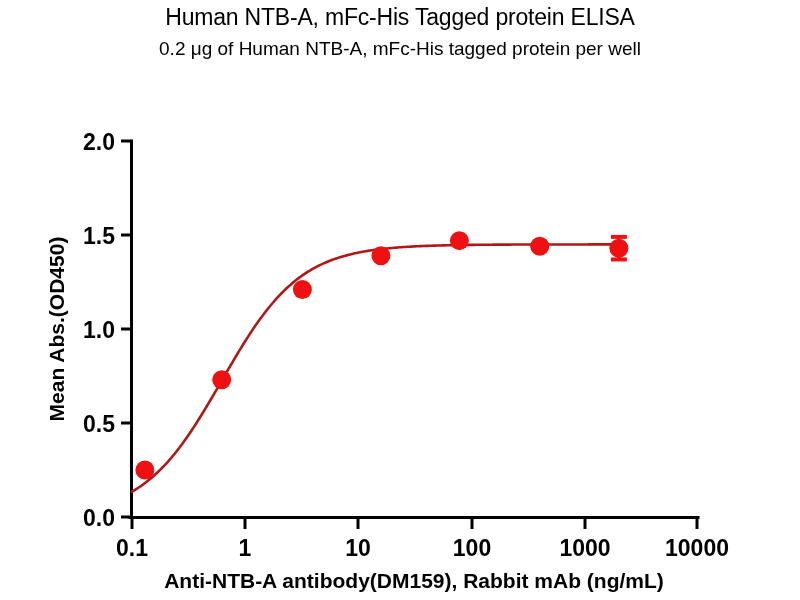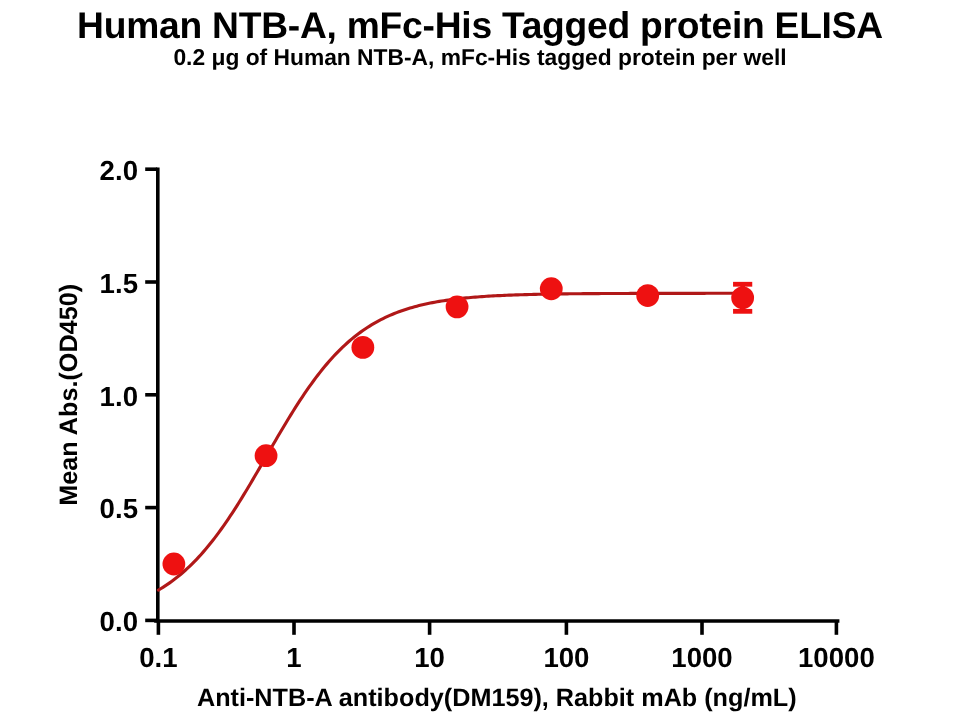--- a/index.html
+++ b/index.html
@@ -14,33 +14,33 @@
     background: #ffffff;
     font-family: "Liberation Sans", sans-serif;
     overflow: hidden;
   }
   #chart-title {
     position: absolute;
     top: 4px;
     left: 0;
     width: 800px;
     text-align: center;
-    font-size: 31px;
-    font-weight: bold;
+    font-size: 23px;
+    font-weight: normal;
     color: #000000;
     letter-spacing: -0.2px;
   }
   #chart-subtitle {
     position: absolute;
     top: 38px;
     left: 0;
     width: 800px;
     text-align: center;
     font-size: 19px;
-    font-weight: bold;
+    font-weight: normal;
     color: #000000;
   }
   #plot-svg {
     position: absolute;
     top: 0;
     left: 0;
   }
   .axis-line {
     stroke: #000000;
     stroke-width: 3;

